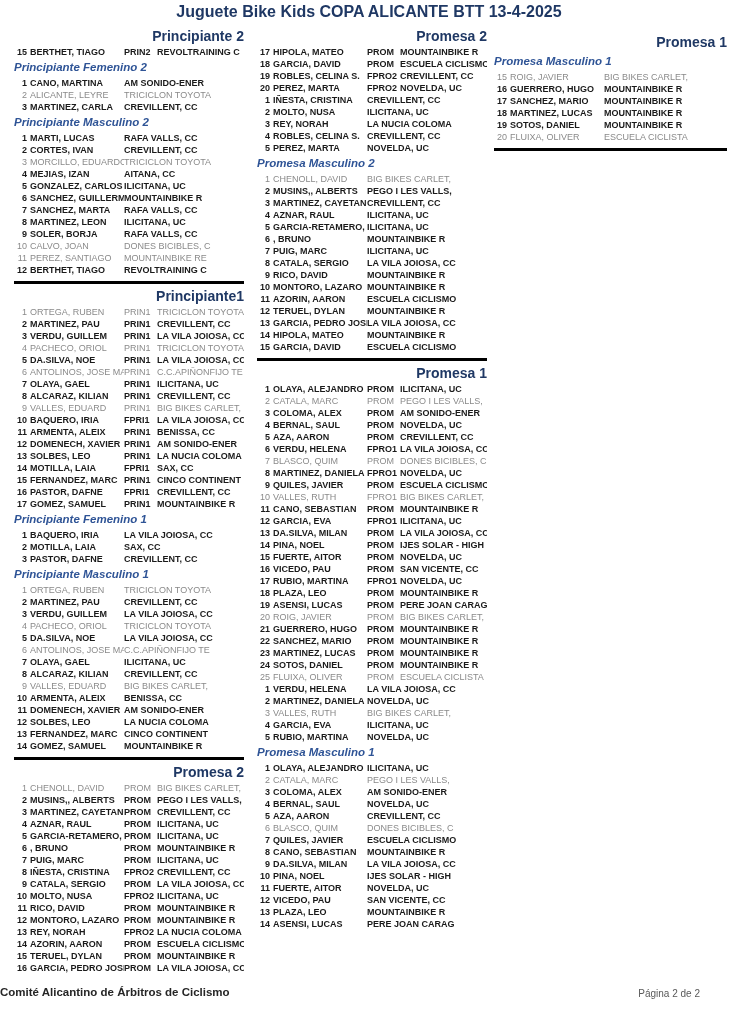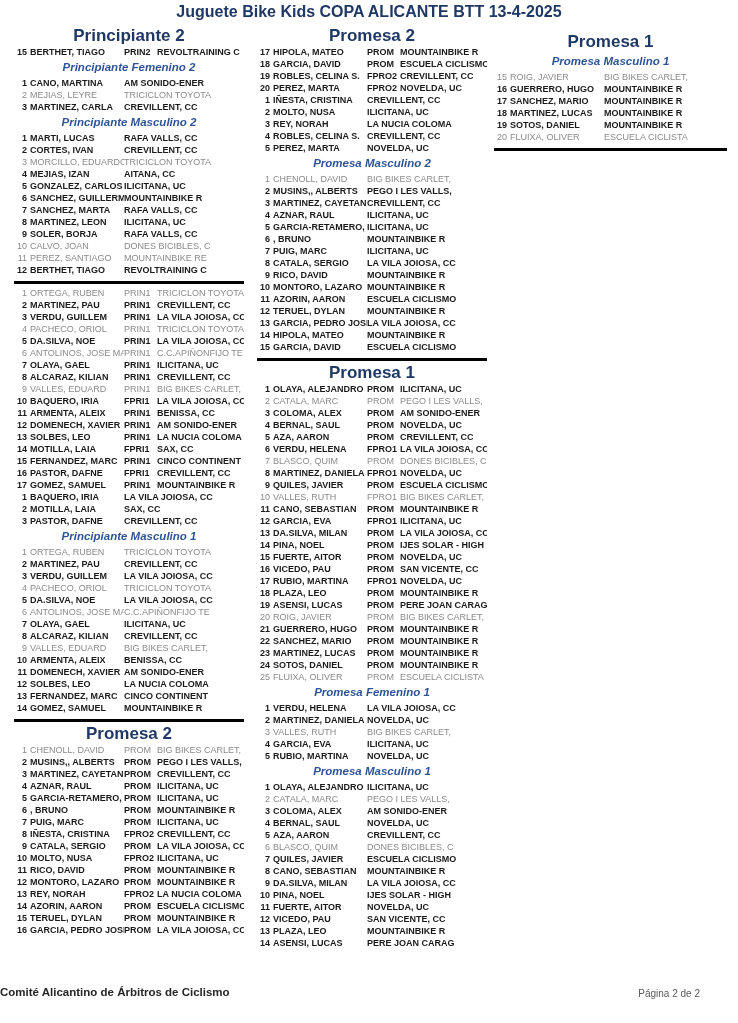--- a/index.html
+++ b/index.html
@@ -13,28 +13,27 @@
   }
   .doc-title{
     position:absolute;top:3px;left:0;right:0;
     text-align:center;
     font-size:16px;font-weight:bold;
     color:var(--navy,#1f3864);
     margin:0;
   }
   .col{position:absolute;}
   .cat-header{
-    text-align:center;
-    font-size:17px;font-weight:bold;
+    text-align:right;
+    font-size:14px;font-weight:bold;
     color:var(--navy,#1f3864);
     padding:3px 0 4px 0;
     line-height:12px;
   }
   .subcat-header{
-    text-align:center;
     font-size:11.5px;font-weight:bold;font-style:italic;
     color:var(--blue,#2f5496);
     padding:3px 0 4px 0;
     line-height:12px;
   }
   .prow{
     display:flex;
     height:12px;line-height:12px;
     font-size:9px;font-weight:bold;
     color:var(--ink,#1a1a1a);
@@ -74,21 +73,21 @@
         <span class="club">REVOLTRAINING C</span>
       </div>
       <div class="subcat-header">Principiante Femenino 2</div>
       <div class="prow">
         <span class="num">1</span>
         <span class="nm">CANO, MARTINA</span>
         <span class="club">AM SONIDO-ENER</span>
       </div>
       <div class="prow dim">
         <span class="num">2</span>
-        <span class="nm">MEJIAS, LEYRE</span>
+        <span class="nm">ALICANTE, LEYRE</span>
         <span class="club">TRICICLON TOYOTA</span>
       </div>
       <div class="prow">
         <span class="num">3</span>
         <span class="nm">MARTINEZ, CARLA</span>
         <span class="club">CREVILLENT, CC</span>
       </div>
       <div class="subcat-header">Principiante Masculino 2</div>
       <div class="prow">
         <span class="num">1</span>
@@ -144,20 +143,21 @@
         <span class="num">11</span>
         <span class="nm">PEREZ, SANTIAGO</span>
         <span class="club">MOUNTAINBIKE RE</span>
       </div>
       <div class="prow">
         <span class="num">12</span>
         <span class="nm">BERTHET, TIAGO</span>
         <span class="club">REVOLTRAINING C</span>
       </div>
       <div class="sep"></div>
+      <div class="cat-header">Principiante1</div>
       <div class="prow dim">
         <span class="num">1</span>
         <span class="nm">ORTEGA, RUBEN</span>
         <span class="code">PRIN1</span>
         <span class="club">TRICICLON TOYOTA</span>
       </div>
       <div class="prow">
         <span class="num">2</span>
         <span class="nm">MARTINEZ, PAU</span>
         <span class="code">PRIN1</span>
@@ -246,20 +246,21 @@
         <span class="nm">PASTOR, DAFNE</span>
         <span class="code">FPRI1</span>
         <span class="club">CREVILLENT, CC</span>
       </div>
       <div class="prow">
         <span class="num">17</span>
         <span class="nm">GOMEZ, SAMUEL</span>
         <span class="code">PRIN1</span>
         <span class="club">MOUNTAINBIKE R</span>
       </div>
+      <div class="subcat-header">Principiante Femenino 1</div>
       <div class="prow">
         <span class="num">1</span>
         <span class="nm">BAQUERO, IRIA</span>
         <span class="club">LA VILA JOIOSA, CC</span>
       </div>
       <div class="prow">
         <span class="num">2</span>
         <span class="nm">MOTILLA, LAIA</span>
         <span class="club">SAX, CC</span>
       </div>
@@ -710,21 +711,20 @@
         <span class="nm">SOTOS, DANIEL</span>
         <span class="code">PROM</span>
         <span class="club">MOUNTAINBIKE R</span>
       </div>
       <div class="prow dim">
         <span class="num">25</span>
         <span class="nm">FLUIXA, OLIVER</span>
         <span class="code">PROM</span>
         <span class="club">ESCUELA CICLISTA</span>
       </div>
-      <div class="subcat-header">Promesa Femenino 1</div>
       <div class="prow">
         <span class="num">1</span>
         <span class="nm">VERDU, HELENA</span>
         <span class="club">LA VILA JOIOSA, CC</span>
       </div>
       <div class="prow">
         <span class="num">2</span>
         <span class="nm">MARTINEZ, DANIELA</span>
         <span class="club">NOVELDA, UC</span>
       </div>

